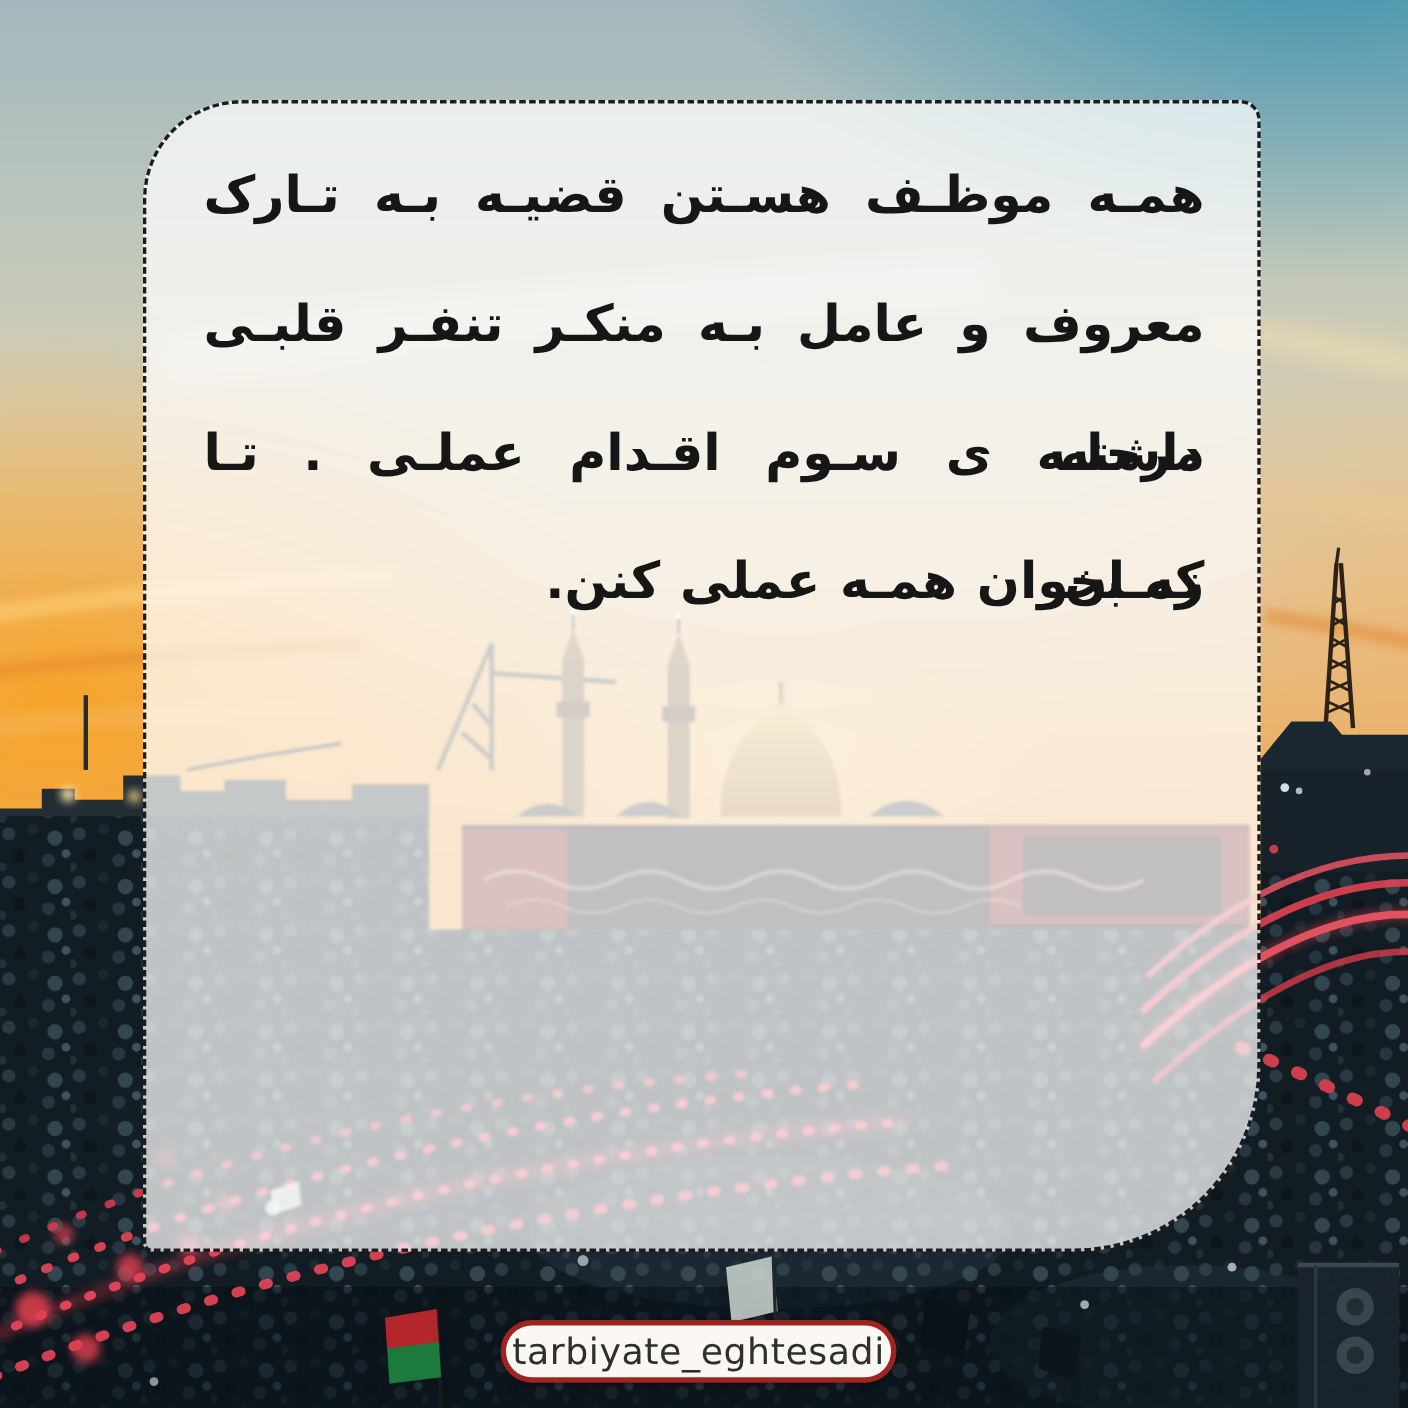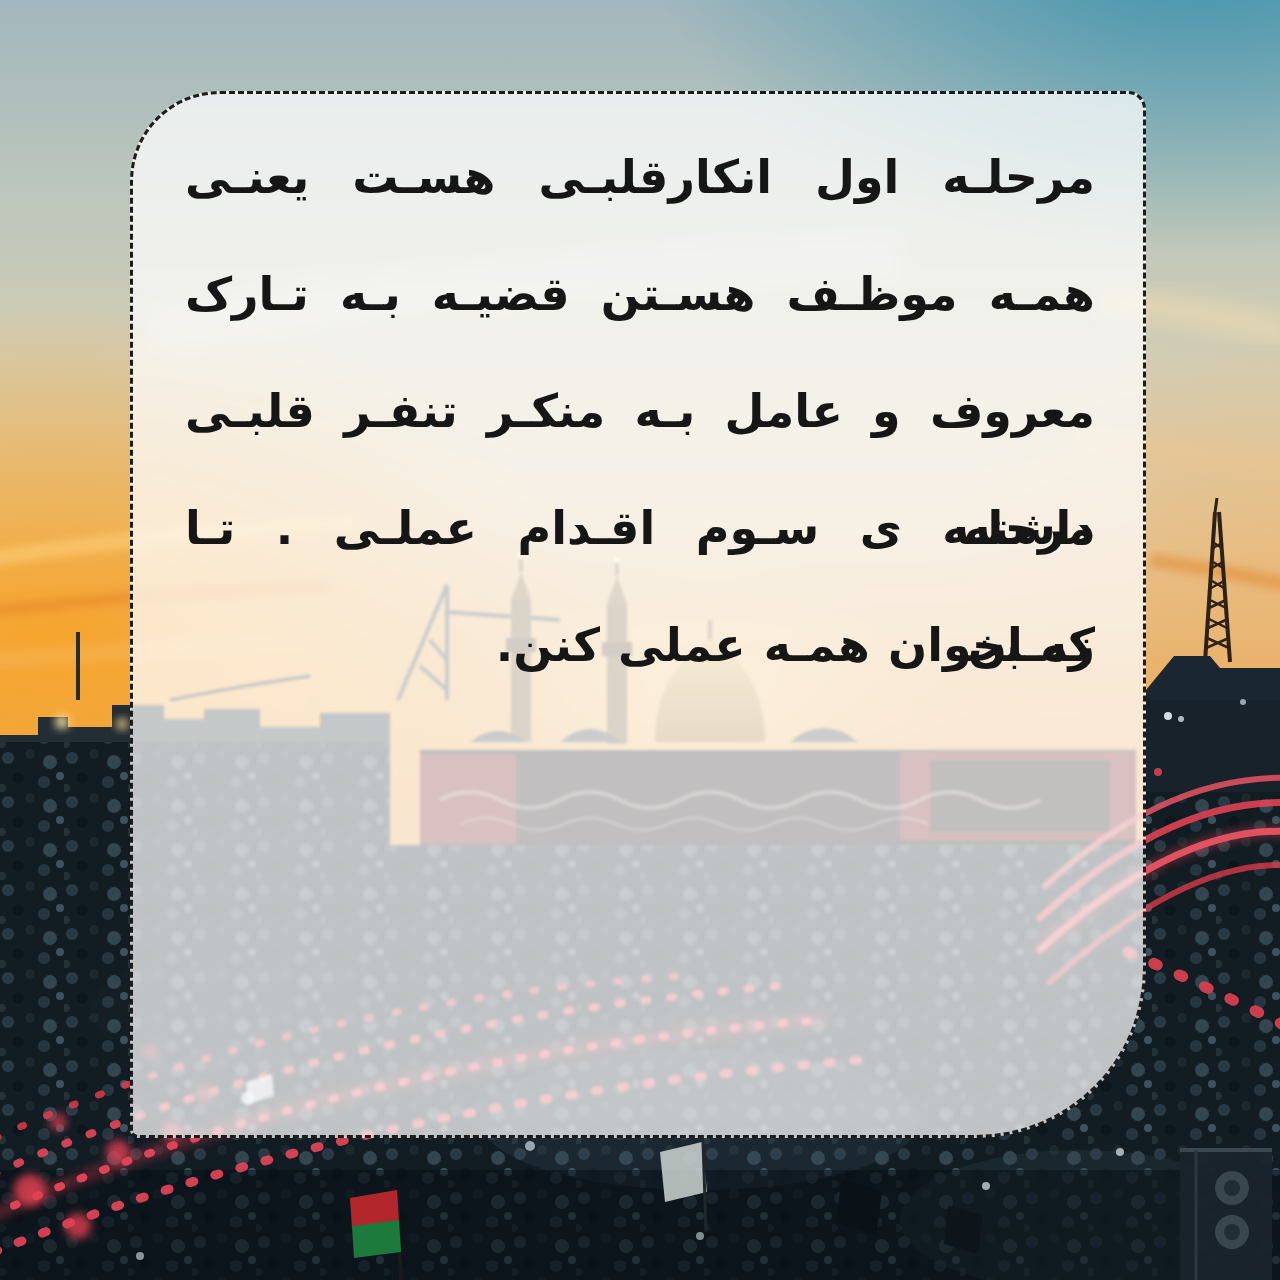--- a/index.html
+++ b/index.html
@@ -221,22 +221,24 @@
       <line x1="1196" y1="1150" x2="1196" y2="1280" stroke="#2c3840" stroke-width="3"></line>
       <circle cx="1232" cy="1188" r="17" fill="#39464e"></circle>
       <circle cx="1232" cy="1188" r="8" fill="#212c33"></circle>
       <circle cx="1232" cy="1232" r="17" fill="#39464e"></circle>
       <circle cx="1232" cy="1232" r="8" fill="#212c33"></circle>
     </g>
   </svg>
 
   <div class="card">
     <div class="quote" lang="fa" dir="rtl">
-      <div class="line">مرحلـه اول انکارقلبـی هسـت یعنـی</div>
       <div class="line">همـه موظـف هسـتن قضیـه بـه تـارک</div>
       <div class="line">معروف و عامل بـه منکـر تنفـر قلبـی داشته</div>
       <div class="line">مرحلـه ی سـوم اقـدام عملـی . تـا  زمـان</div>
       <div class="line last">که بخوان همـه عملی کنن.</div>
     </div>
   </div>
 
+  <div class="badge">
+    <span>tarbiyate_eghtesadi</span>
+  </div>
 
 </div>
 
 </body></html>

